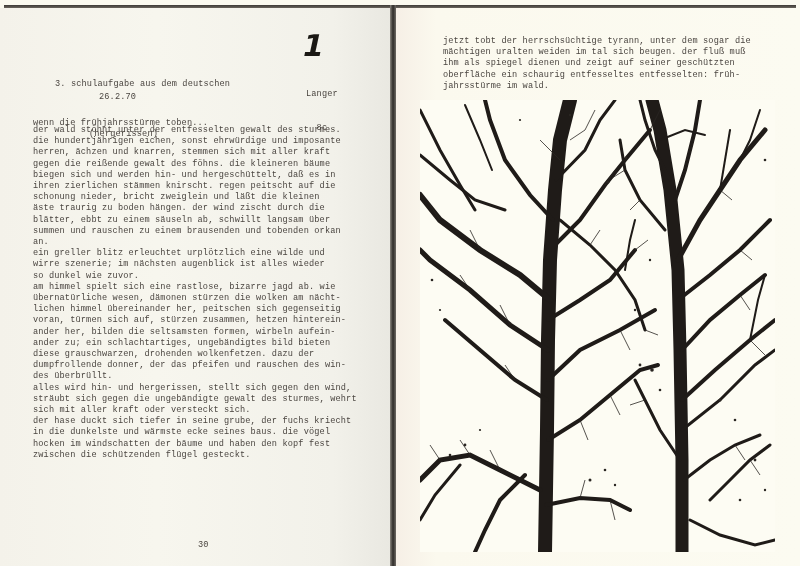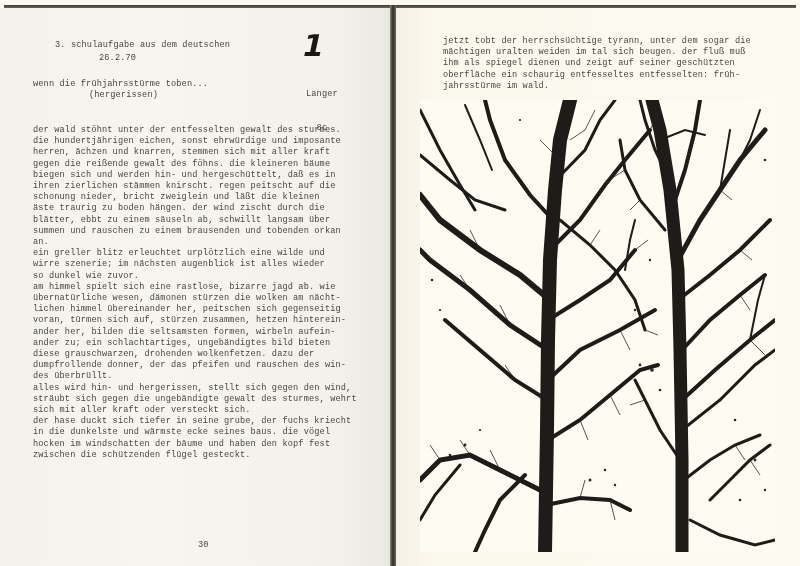--- a/index.html
+++ b/index.html
@@ -26,21 +26,21 @@
       background: linear-gradient(90deg, #f6efe6 0%, #fbf9ee 10%, #fcfbf1 100%);
     }
     .gutter {
       position: absolute; left: 390px; top: 5px; width: 6px; height: 561px;
       background: linear-gradient(90deg, #8b8780 0%, #2e2b28 50%, #6e6a64 100%);
     }
     .typed {
       font-size: 8.6px; line-height: 11.2px; letter-spacing: 0.15px;
       white-space: pre; color: #4a4540;
     }
-    .header-line { position: absolute; }
+    .header-line { position: absolute; margin-top: 39px; }
     .body-text { position: absolute; left: 33px; top: 109px; margin-top: 16px; }
     .grade-mark {
       position: absolute; left: 303px; top: 28px;
       font-family: "DejaVu Sans", sans-serif; font-size: 30px; font-weight: bold;
       color: #1a1814; transform: skewX(-12deg);
     }
     .author { position: absolute; left: 306px; top: 67px; text-align: center; }
     .page-number { position: absolute; left: 198px; top: 540px; }
     .right-text { position: absolute; left: 443px; top: 36px; }
     .illustration {

